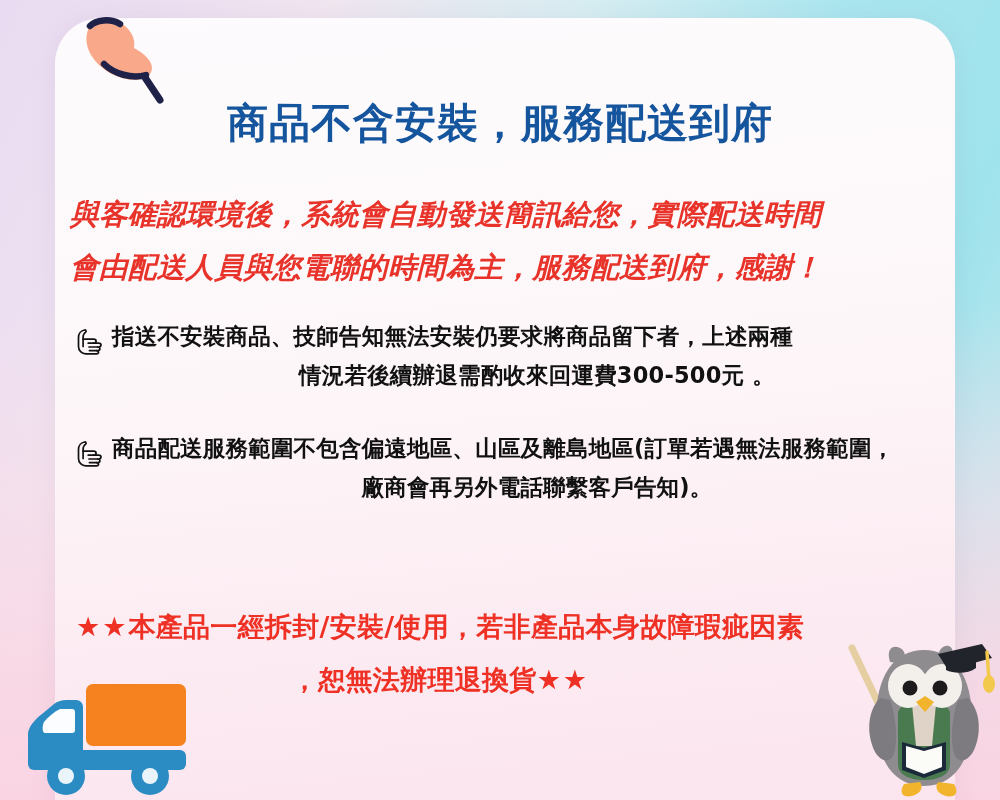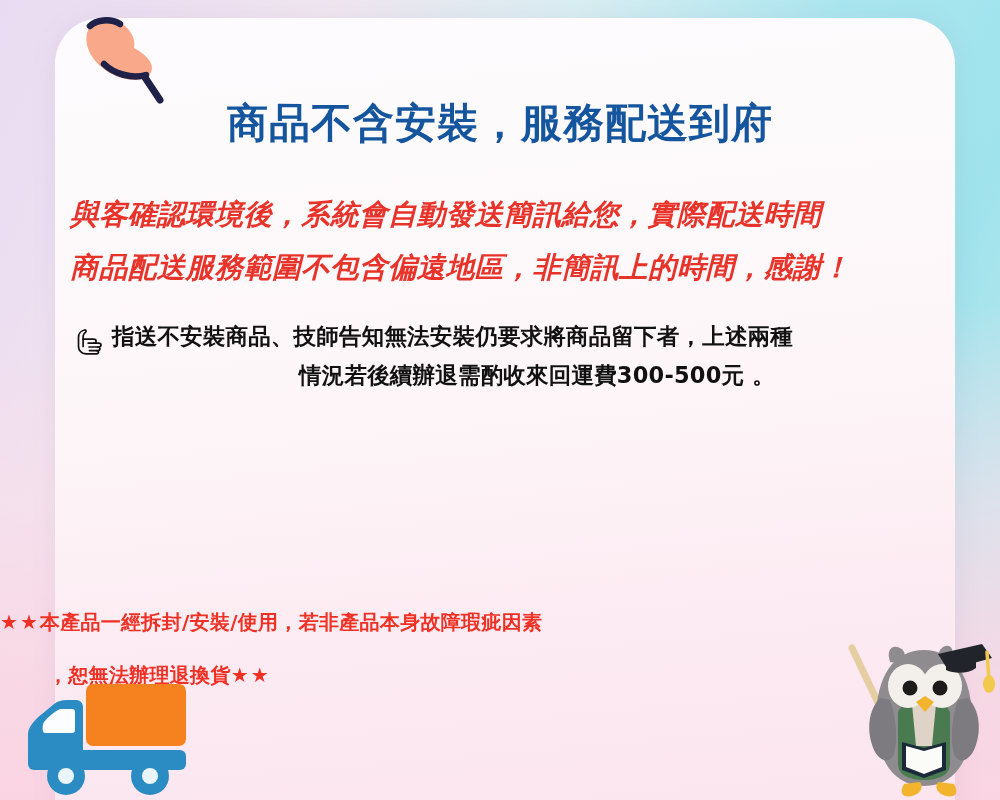--- a/index.html
+++ b/index.html
@@ -124,50 +124,50 @@
   .bullet .brow + .brow {
     margin-top: 16px;
     margin-left: 8px;
     text-align: center;
   }
 
   .warn {
     position: absolute;
     left: 0;
     width: 880px;
-    text-align: left;
+    text-align: center;
     color: #ee3124;
-    font-size: 20px;
+    font-size: 27px;
     font-weight: 700;
     letter-spacing: 0.3px;
     white-space: nowrap;
   }
   .warn.w1 { top: 609px; }
-  .warn.w2 { top: 662px; padding-left: 48px; }
+  .warn.w2 { top: 662px; }
   .warn .star { letter-spacing: 2px; }
 
   
   .deco { position: absolute; z-index: 4; }
   #pin     { left: 60px;  top: 8px;   width: 110px; height: 96px; }
   #truck   { left: 14px;  top: 676px; width: 212px; height: 124px; }
   #owl     { left: 846px; top: 636px; width: 158px; height: 164px; }
 </style>
 </head>
 <body>
 
 <div id="poster">
 
   <div id="card"></div>
 
   <div id="content">
 
     <div class="title">商品不含安裝，服務配送到府</div>
 
     <div class="lead l1">與客確認環境後，系統會自動發送簡訊給您，實際配送時間</div>
-    <div class="lead l2">商品配送服務範圍不包含偏遠地區，非簡訊上的時間，感謝！</div>
+    <div class="lead l2">會由配送人員與您電聯的時間為主，服務配送到府，感謝！</div>
 
     <div class="bullet b1">
       <span class="hand">
         <svg viewBox="0 0 34 30" width="34" height="30" aria-hidden="true">
           <g fill="none" stroke="#111111" stroke-width="1.7" stroke-linejoin="round" stroke-linecap="round">
             <path d="M4.5 10.5 C4.5 6.8 7.0 3.6 10.6 3.0 C12.0 2.8 12.6 4.4 11.6 5.2
                      C9.9 6.5 9.0 8.4 9.1 10.6 L9.1 12.2 L19.5 12.2
                      C21.0 12.2 22.1 13.0 22.1 14.2 C22.1 15.4 21.1 16.2 19.6 16.2
                      L24.6 16.2 C26.0 16.2 27.0 17.0 27.0 18.1 C27.0 19.2 26.1 20.0 24.7 20.0
                      L23.6 20.0 C25.0 20.0 25.9 20.8 25.9 21.8 C25.9 22.8 25.0 23.6 23.6 23.6
@@ -179,20 +179,43 @@
             <path d="M22.5 23.6 L15.4 23.6"></path>
           </g>
         </svg>
       </span>
       <span class="btext">
         <span class="brow">指送不安裝商品、技師告知無法安裝仍要求將商品留下者，上述兩種</span>
         <span class="brow">情況若後續辦退需酌收來回運費300-500元 。</span>
       </span>
     </div>
 
+    <div class="bullet b2">
+      <span class="hand">
+        <svg viewBox="0 0 34 30" width="34" height="30" aria-hidden="true">
+          <g fill="none" stroke="#111111" stroke-width="1.7" stroke-linejoin="round" stroke-linecap="round">
+            <path d="M4.5 10.5 C4.5 6.8 7.0 3.6 10.6 3.0 C12.0 2.8 12.6 4.4 11.6 5.2
+                     C9.9 6.5 9.0 8.4 9.1 10.6 L9.1 12.2 L19.5 12.2
+                     C21.0 12.2 22.1 13.0 22.1 14.2 C22.1 15.4 21.1 16.2 19.6 16.2
+                     L24.6 16.2 C26.0 16.2 27.0 17.0 27.0 18.1 C27.0 19.2 26.1 20.0 24.7 20.0
+                     L23.6 20.0 C25.0 20.0 25.9 20.8 25.9 21.8 C25.9 22.8 25.0 23.6 23.6 23.6
+                     L22.5 23.6 C23.7 23.6 24.5 24.3 24.5 25.2 C24.5 26.1 23.7 26.8 22.4 26.8
+                     L11.8 26.8 C7.7 26.8 4.5 23.6 4.5 19.6 Z"></path>
+            <path d="M9.1 12.2 L9.1 19.4"></path>
+            <path d="M19.6 16.2 L14.2 16.2"></path>
+            <path d="M23.6 20.0 L15.0 20.0"></path>
+            <path d="M22.5 23.6 L15.4 23.6"></path>
+          </g>
+        </svg>
+      </span>
+      <span class="btext">
+        <span class="brow">商品配送服務範圍不包含偏遠地區、山區及離島地區(訂單若遇無法服務範圍，</span>
+        <span class="brow">廠商會再另外電話聯繫客戶告知)。</span>
+      </span>
+    </div>
 
     <div class="warn w1"><span class="star">★★</span><span>本產品一經拆封/安裝/使用，若非產品本身故障瑕疵因素</span></div>
 
     <div class="warn w2"><span>，恕無法辦理退換貨</span><span class="star">★★</span></div>
   </div>
 
   <div class="deco" id="pin">
     <svg viewBox="0 0 110 96" width="110" height="96" aria-hidden="true">
       <path d="M84 68 L100 92" stroke="#1f2148" stroke-width="7" stroke-linecap="round"></path>
       <path d="M28 22 C30 12 44 6 56 12 C70 19 76 30 74 40

